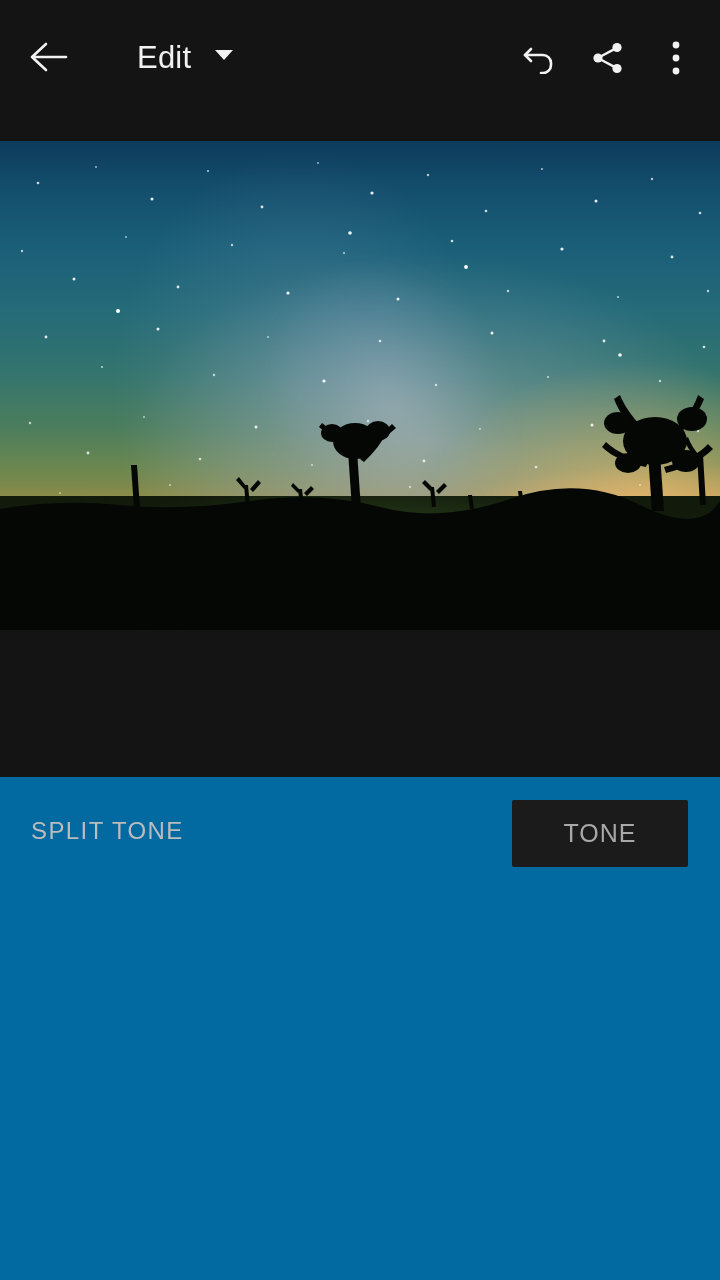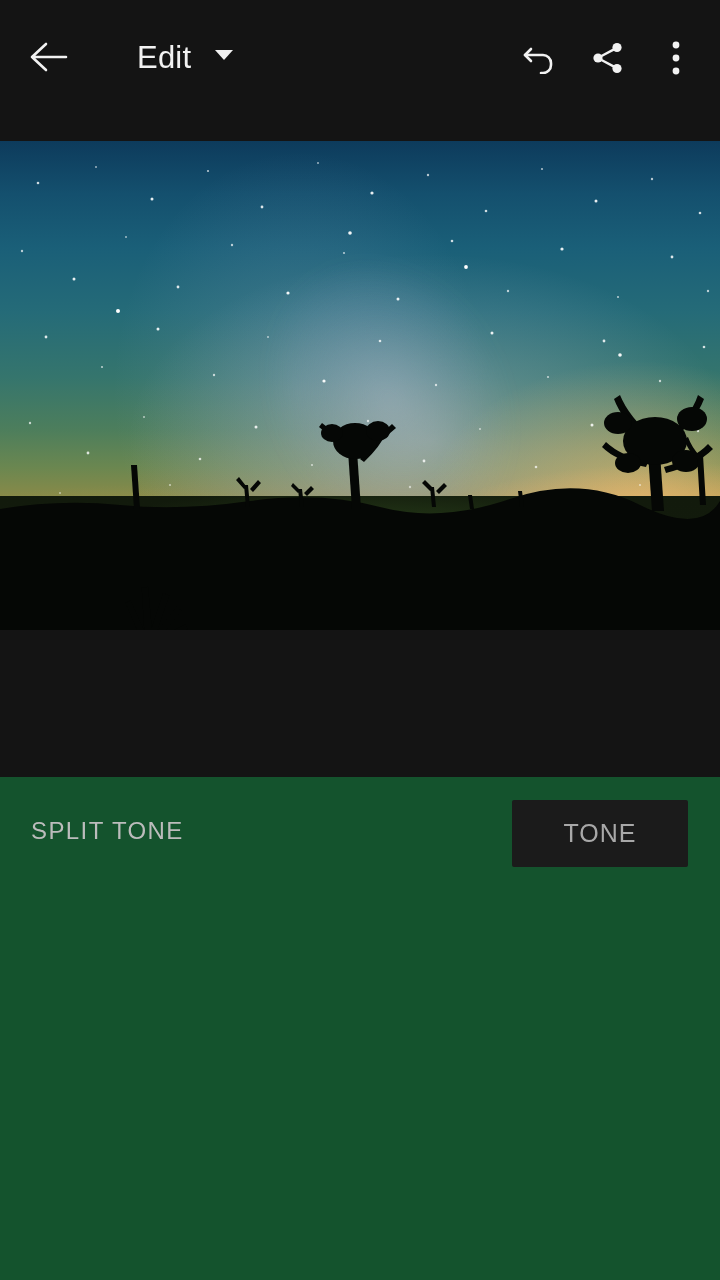--- a/index.html
+++ b/index.html
@@ -95,21 +95,21 @@
 
   
   .gap {
     position:absolute; left:0; top:630px; width:720px; height:147px;
     background:#141414;
   }
 
   
   .panel {
     position:absolute; left:0; top:777px; width:720px; height:503px;
-    background:#14532d;
+    background:#0369a1;
   }
   .panel-head { position:absolute; left:0; top:0; width:720px; height:110px; }
   .panel-title {
     position:absolute; left:31px; top:40px;
     font-size:24px; color:#bcbcbc; letter-spacing:1.4px; font-weight:400;
   }
   .done-btn {
     position:absolute; left:512px; top:23px; width:176px; height:67px;
     background:#1b1b1b; border:none; border-radius:2px;
     color:#a8a8a8; font-size:25px; letter-spacing:1.0px;

